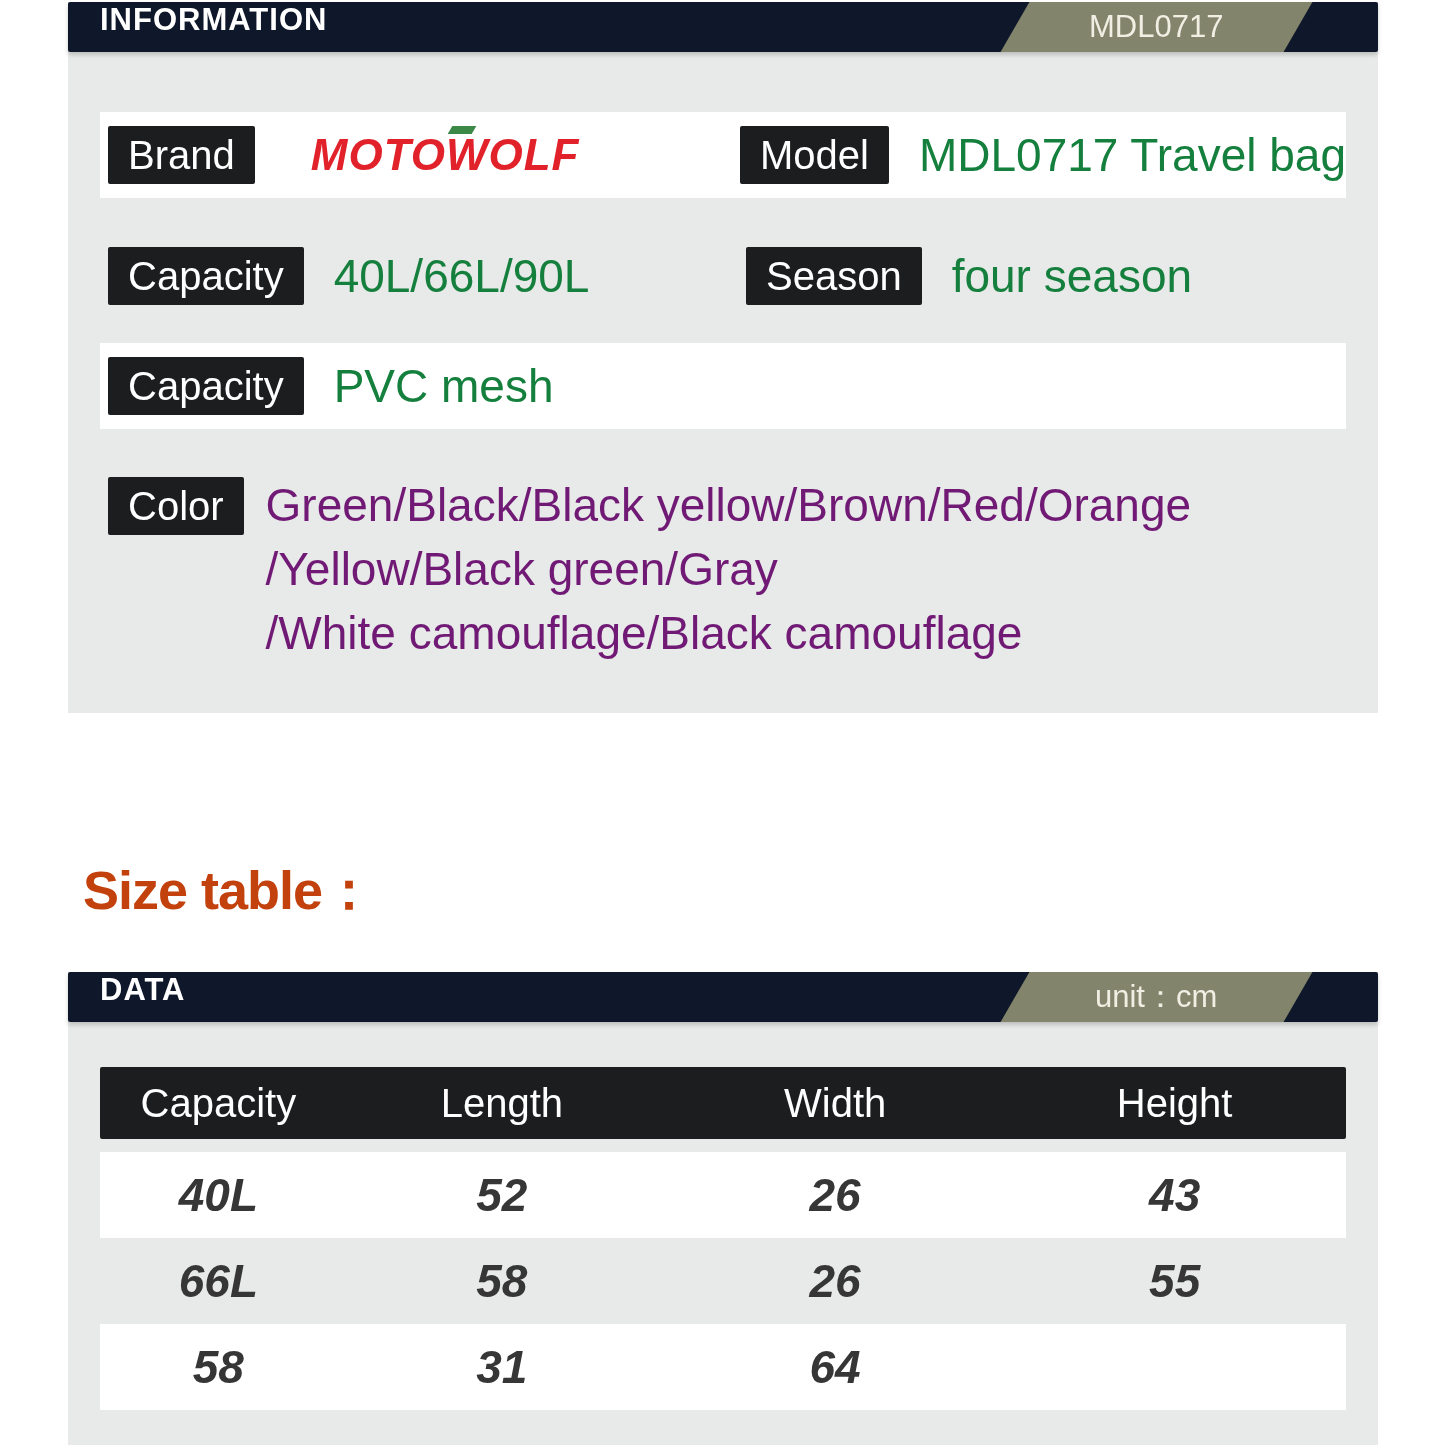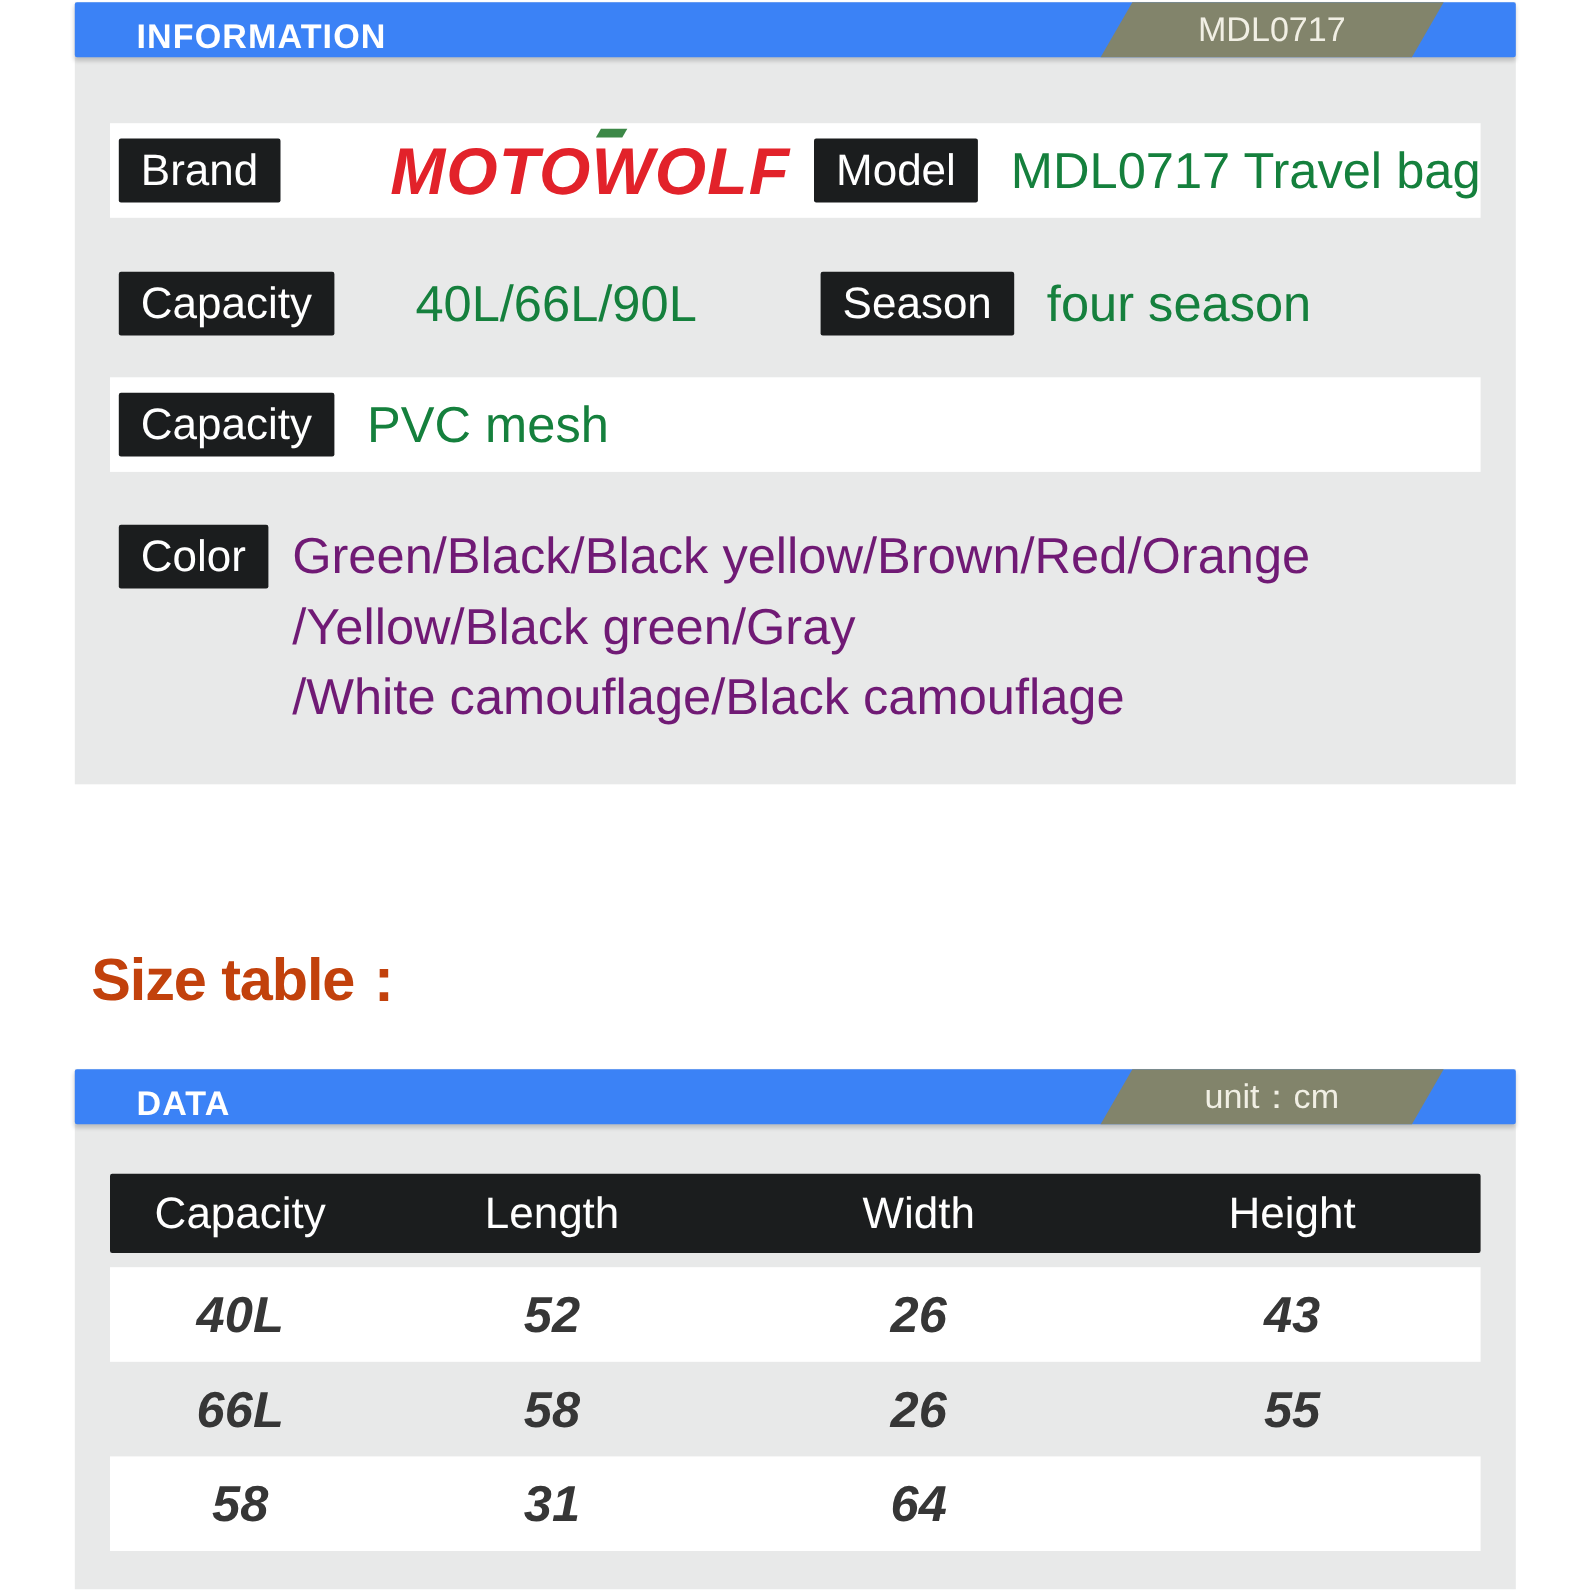--- a/index.html
+++ b/index.html
@@ -8,25 +8,24 @@
     position:relative; width:1445px; height:1445px;
     background:#ffffff; overflow:hidden;
     font-family:"Liberation Sans", sans-serif;
   }
   .panel { position:absolute; left:68px; width:1310px; background:#e8e9e9; }
   .info-panel { top:2px; height:711px; }
   .data-panel { top:972px; height:492px; }
 
   
   .bar {
-    position:relative; height:50px; background:#3b82f6;
-    display:flex; align-items:flex-end;
+    position:relative; height:50px; background:#0f172a;
+    display:flex; align-items:flex-start;
     box-shadow:0 3px 4px rgba(0,0,0,0.18);
     border-radius:2px;
-    padding-left:24px;
   }
   .bar-title {
     color:#ffffff; font-weight:bold; font-size:31px;
     letter-spacing:1px; padding-left:32px; white-space:nowrap;
   }
   .badge {
     position:absolute; left:947px; top:0; width:283px; height:50px;
     background:#82846b; transform:skewX(-30deg);
     display:flex; align-items:center; justify-content:center;
   }
@@ -35,28 +34,28 @@
   }
 
   
   .row { margin:0 32px; display:flex; align-items:center; height:86px; }
   .row.strip { background:#ffffff; }
   .row.r1 { margin-top:60px; }
   .row.r2 { margin-top:35px; }
   .row.r3 { margin-top:24px; }
   .row.r4 { margin-top:44px; height:auto; align-items:flex-start; }
   .cell { display:flex; align-items:center; }
-  .cell.left { width:638px;gap:44px; }
+  .cell.left { width:638px; }
   .label-box {
     background:#1b1d1e; color:#ffffff; font-size:40px; line-height:58px;
     padding:0 20px; margin-left:8px; border-radius:2px; white-space:nowrap;
   }
   .value { margin-left:30px; font-size:46px; color:#15803d; white-space:nowrap; }
   .logo {
-    position:relative; margin-left:56px; font-size:60px; font-style:italic;
+    position:relative; margin-left:56px; font-size:44px; font-style:italic;
     font-weight:800; color:#e2222a; letter-spacing:1px; white-space:nowrap;
   }
   .logo-accent {
     position:absolute; top:-4px; left:52%; width:24px; height:8px;
     background:#3c8847; transform:skewX(-30deg);
   }
   .row.r4 .label-box { margin-top:4px; }
   .color-lines { margin-left:22px; font-size:46px; color:#701a75; line-height:64px; }
 
   

